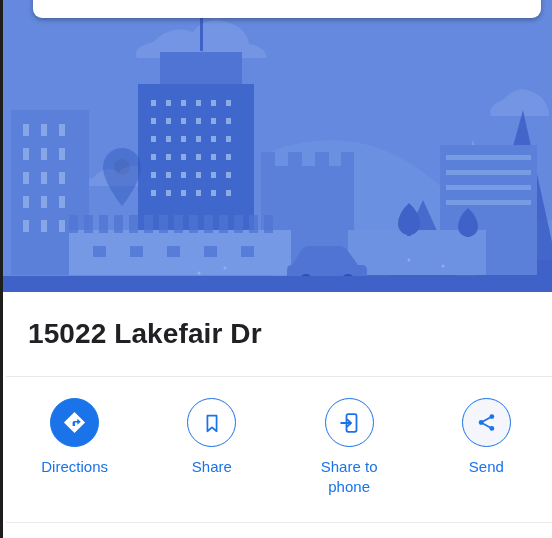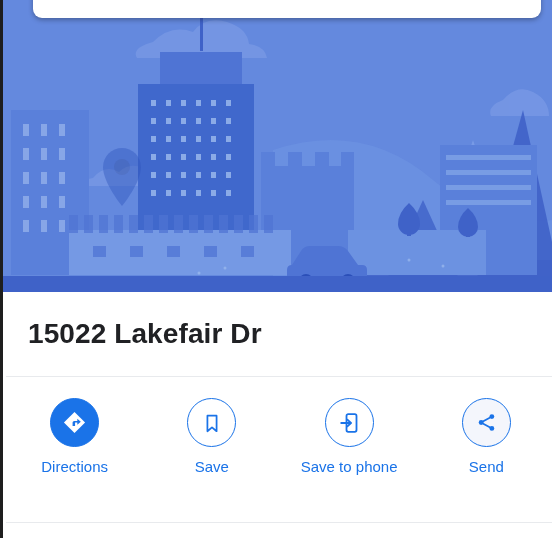--- a/index.html
+++ b/index.html
@@ -334,33 +334,33 @@
       </div>
       <div class="action-label">Directions</div>
     </div>
 
     <div class="action">
       <div class="action-circle">
         <svg width="22" height="22" viewBox="0 0 24 24" fill="none" stroke="#1a73e8" stroke-width="1.9" stroke-linejoin="round">
           <path d="M7 4 h10 v17 l-5 -4.2 l-5 4.2 z"></path>
         </svg>
       </div>
-      <div class="action-label">Save</div>
+      <div class="action-label">Share</div>
     </div>
 
 
     <div class="action">
       <div class="action-circle">
         <svg width="24" height="24" viewBox="0 0 24 24" fill="none" stroke="#1a73e8" stroke-width="1.8" stroke-linecap="round" stroke-linejoin="round">
           <rect x="9.5" y="3.2" width="10" height="17.6" rx="1.7"></rect>
           <line x1="4.2" y1="12" x2="13.6" y2="12"></line>
           <polyline points="10.4 8.6 14 12 10.4 15.4"></polyline>
         </svg>
       </div>
-      <div class="action-label">Save to phone</div>
+      <div class="action-label">Share to phone</div>
     </div>
 
     <div class="action">
       <div class="action-circle hovered">
         <svg width="23" height="23" viewBox="0 0 24 24" fill="none" stroke="#1a73e8" stroke-width="1.8" stroke-linecap="round">
           <circle cx="17.6" cy="5.8" r="2.5" fill="#1a73e8" stroke="none"></circle>
           <circle cx="17.6" cy="18.2" r="2.5" fill="#1a73e8" stroke="none"></circle>
           <circle cx="6.4" cy="12" r="2.5" fill="#1a73e8" stroke="none"></circle>
           <line x1="8.6" y1="10.8" x2="15.4" y2="7"></line>
           <line x1="8.6" y1="13.2" x2="15.4" y2="17"></line>

